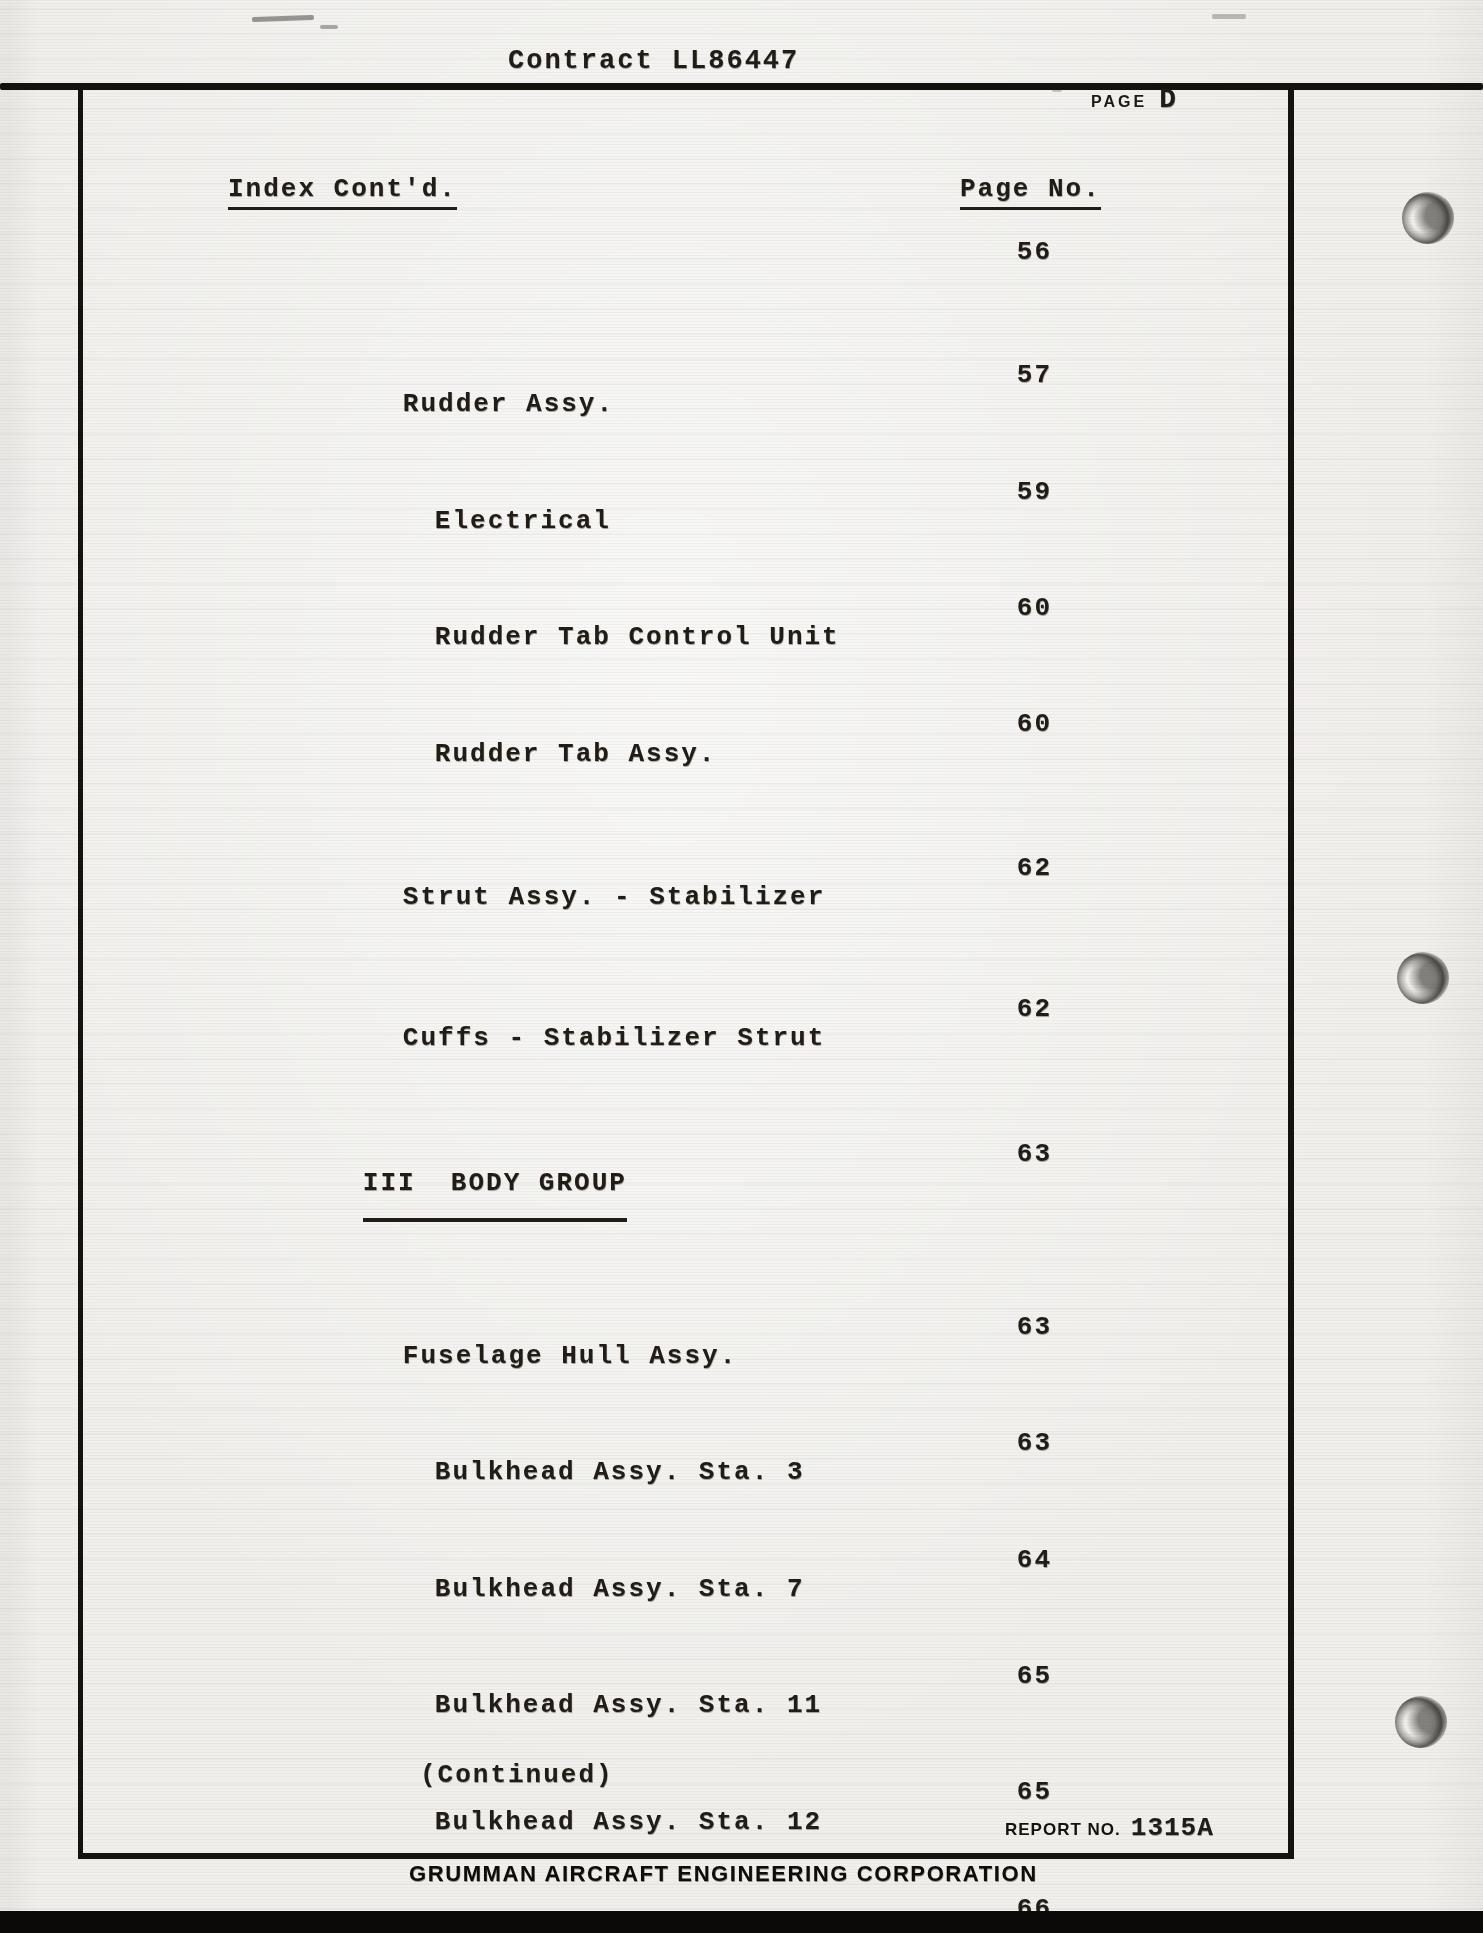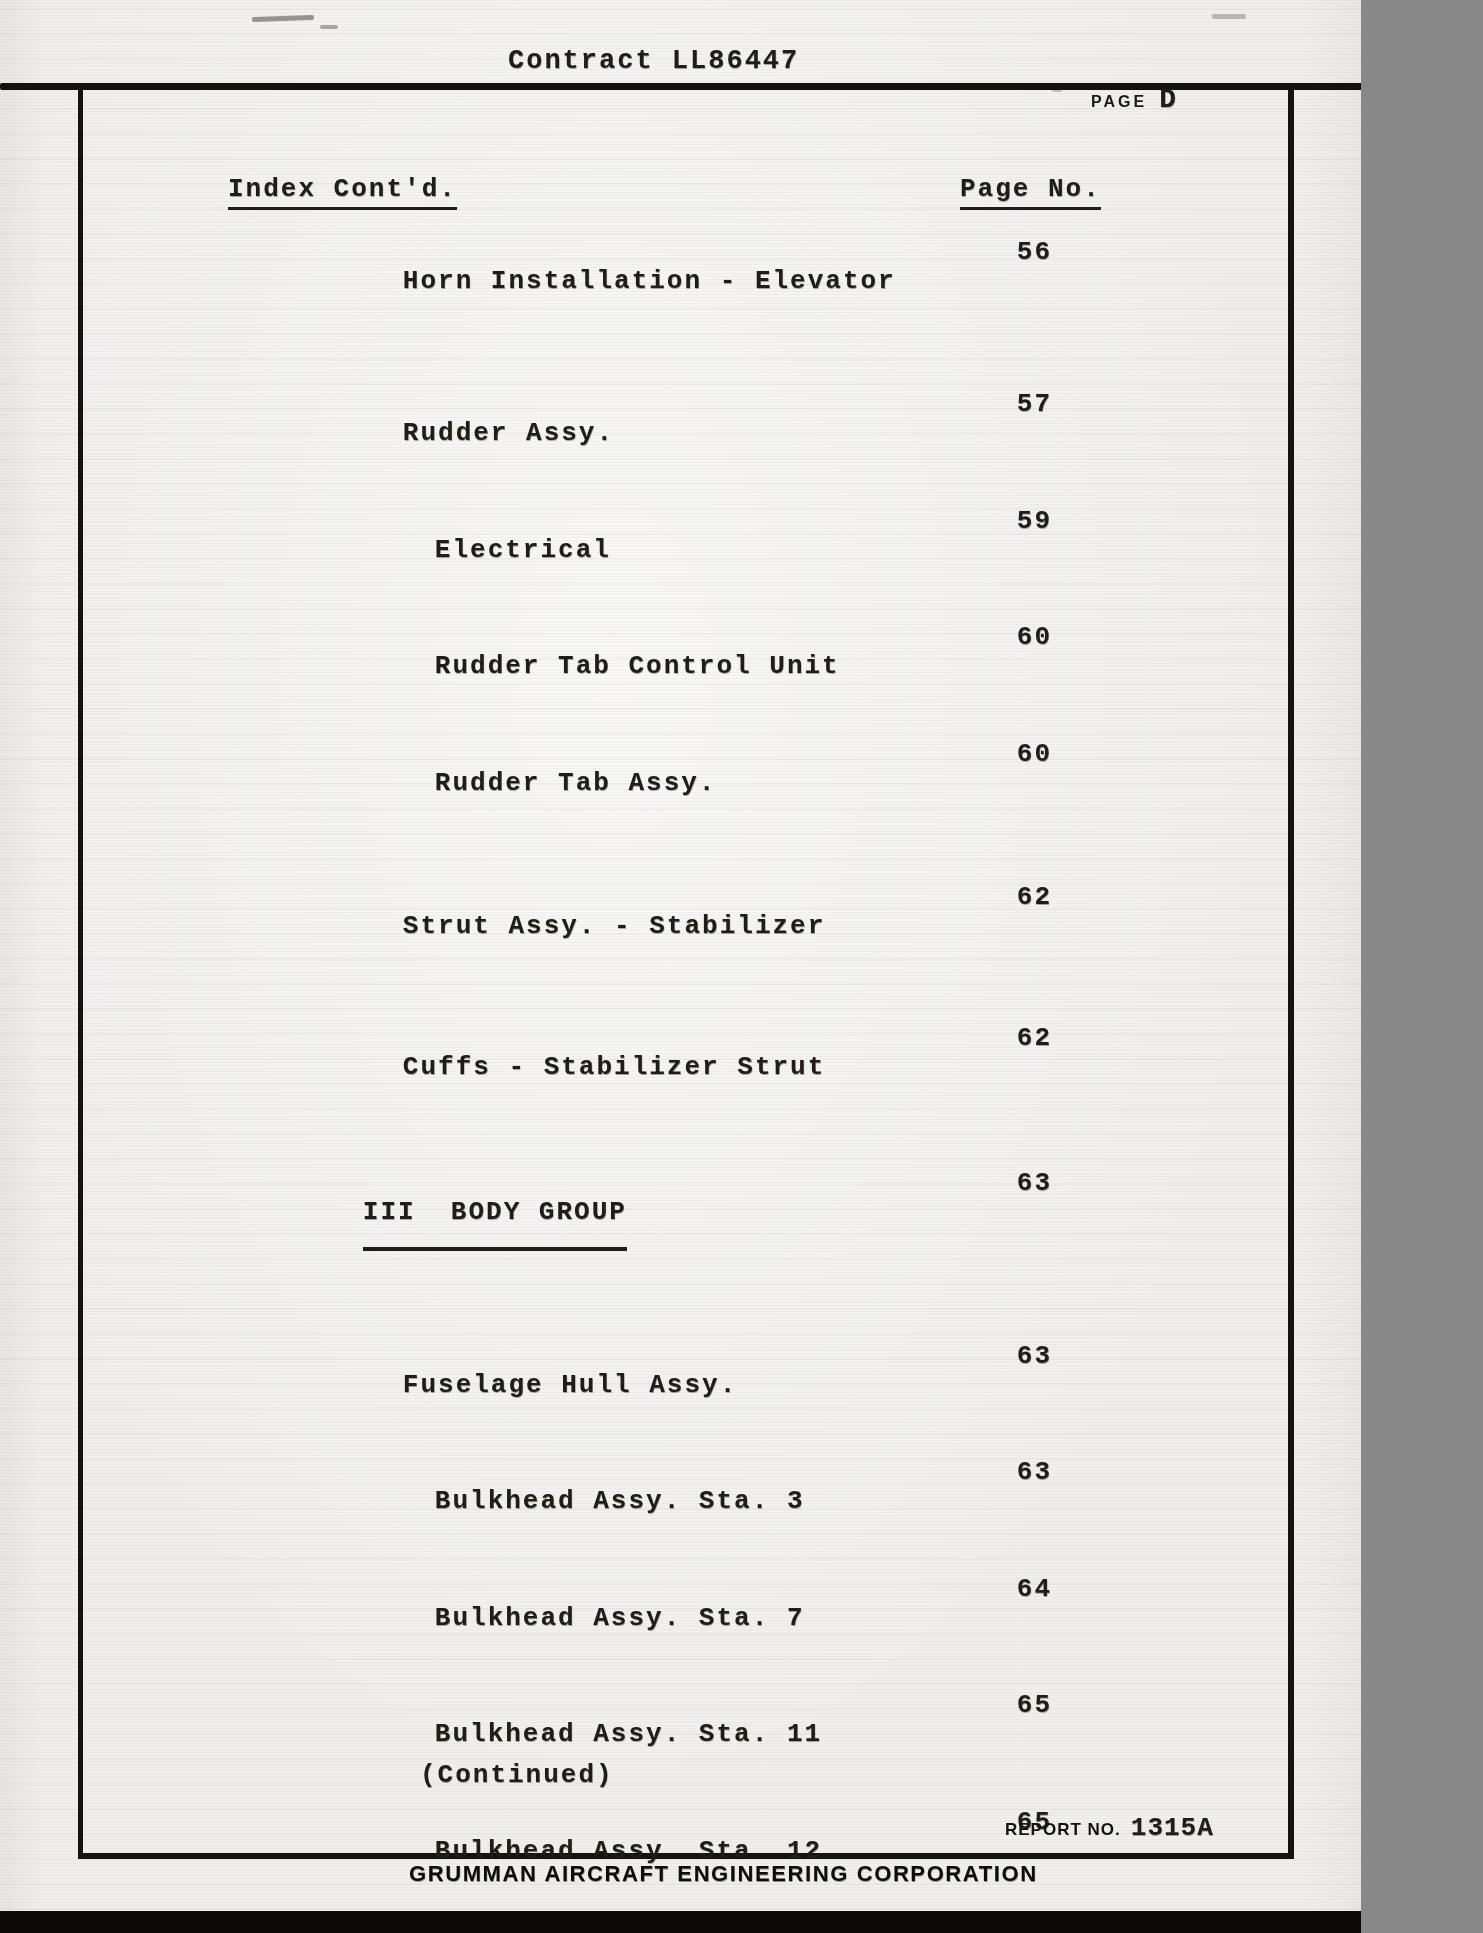--- a/index.html
+++ b/index.html
@@ -1,18 +1,18 @@
 <!DOCTYPE html>
 <html><head>
 <meta charset="utf-8">
 <style>
   html,body{margin:0;padding:0;background:#888;}
   .paper{
     position:relative;
-    width:1361px;height:1933px;
+    width:1483px;height:1933px;
     overflow:hidden;
     background-color:#f0efec;
     background-image:
       repeating-linear-gradient(0deg, rgba(120,118,112,0.055) 0 1px, rgba(255,255,255,0) 1px 3px),
       repeating-linear-gradient(0deg, rgba(0,0,0,0) 0 23px, rgba(130,128,122,0.05) 23px 25px),
       radial-gradient(ellipse at 45% 35%, rgba(255,255,255,0.55), rgba(255,255,255,0) 65%),
       linear-gradient(90deg, rgba(0,0,0,0.035) 0 8px, rgba(0,0,0,0) 40px 96%, rgba(0,0,0,0.03) 100%);
     font-family:"Liberation Mono","DejaVu Sans Mono",monospace;
     color:#211c16;
   }
@@ -96,21 +96,20 @@
     <span class="cap">PAGE</span>
     <span class="tw val">D</span>
   </div>
 
   <div class="tw col-head idx-title">Index Cont'd.</div>
   <div class="tw col-head pageno-head">Page No.</div>
 
   <div class="entries">
 
   <div class="row tw lv1">
-        <span class="lbl">Horn Installation - Elevator</span>
         <span class="pg">56</span>
       </div>
       <div class="row tw lv1" style="margin-top: 36px;">
         <span class="lbl">Rudder Assy.</span>
         <span class="pg">57</span>
       </div>
       <div class="row tw lv2">
         <span class="lbl">Electrical</span>
         <span class="pg">59</span>
       </div>

